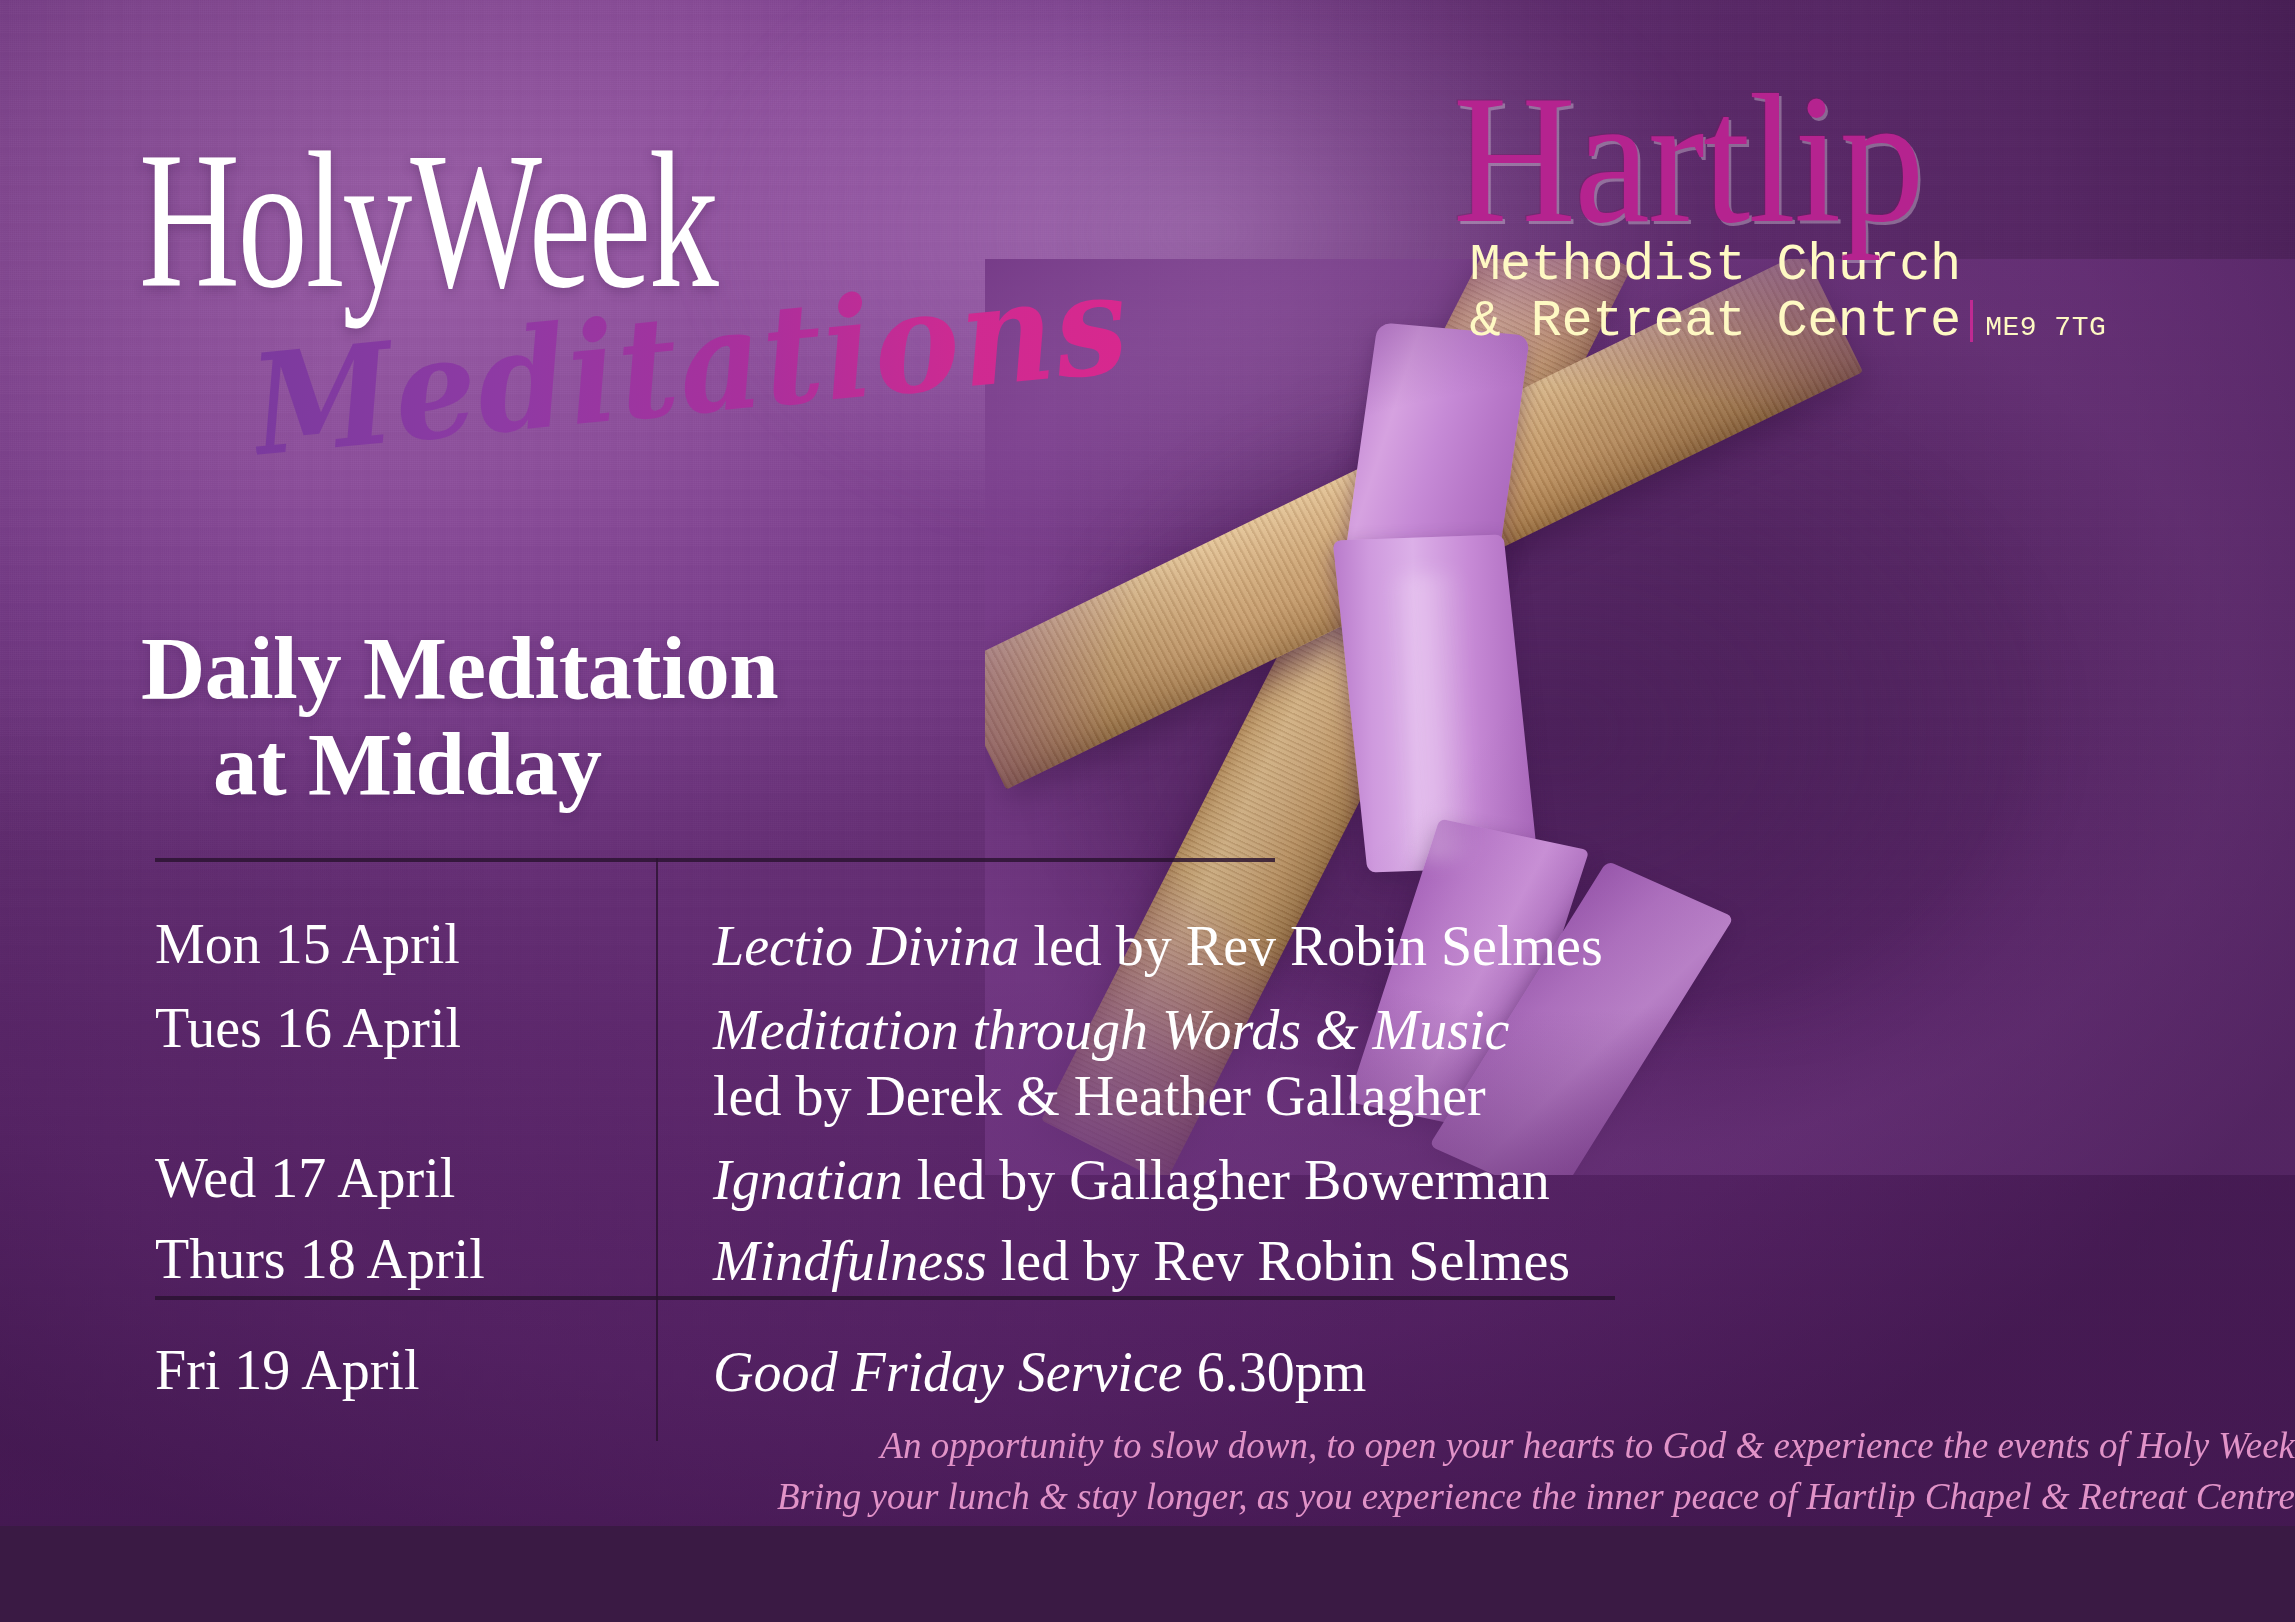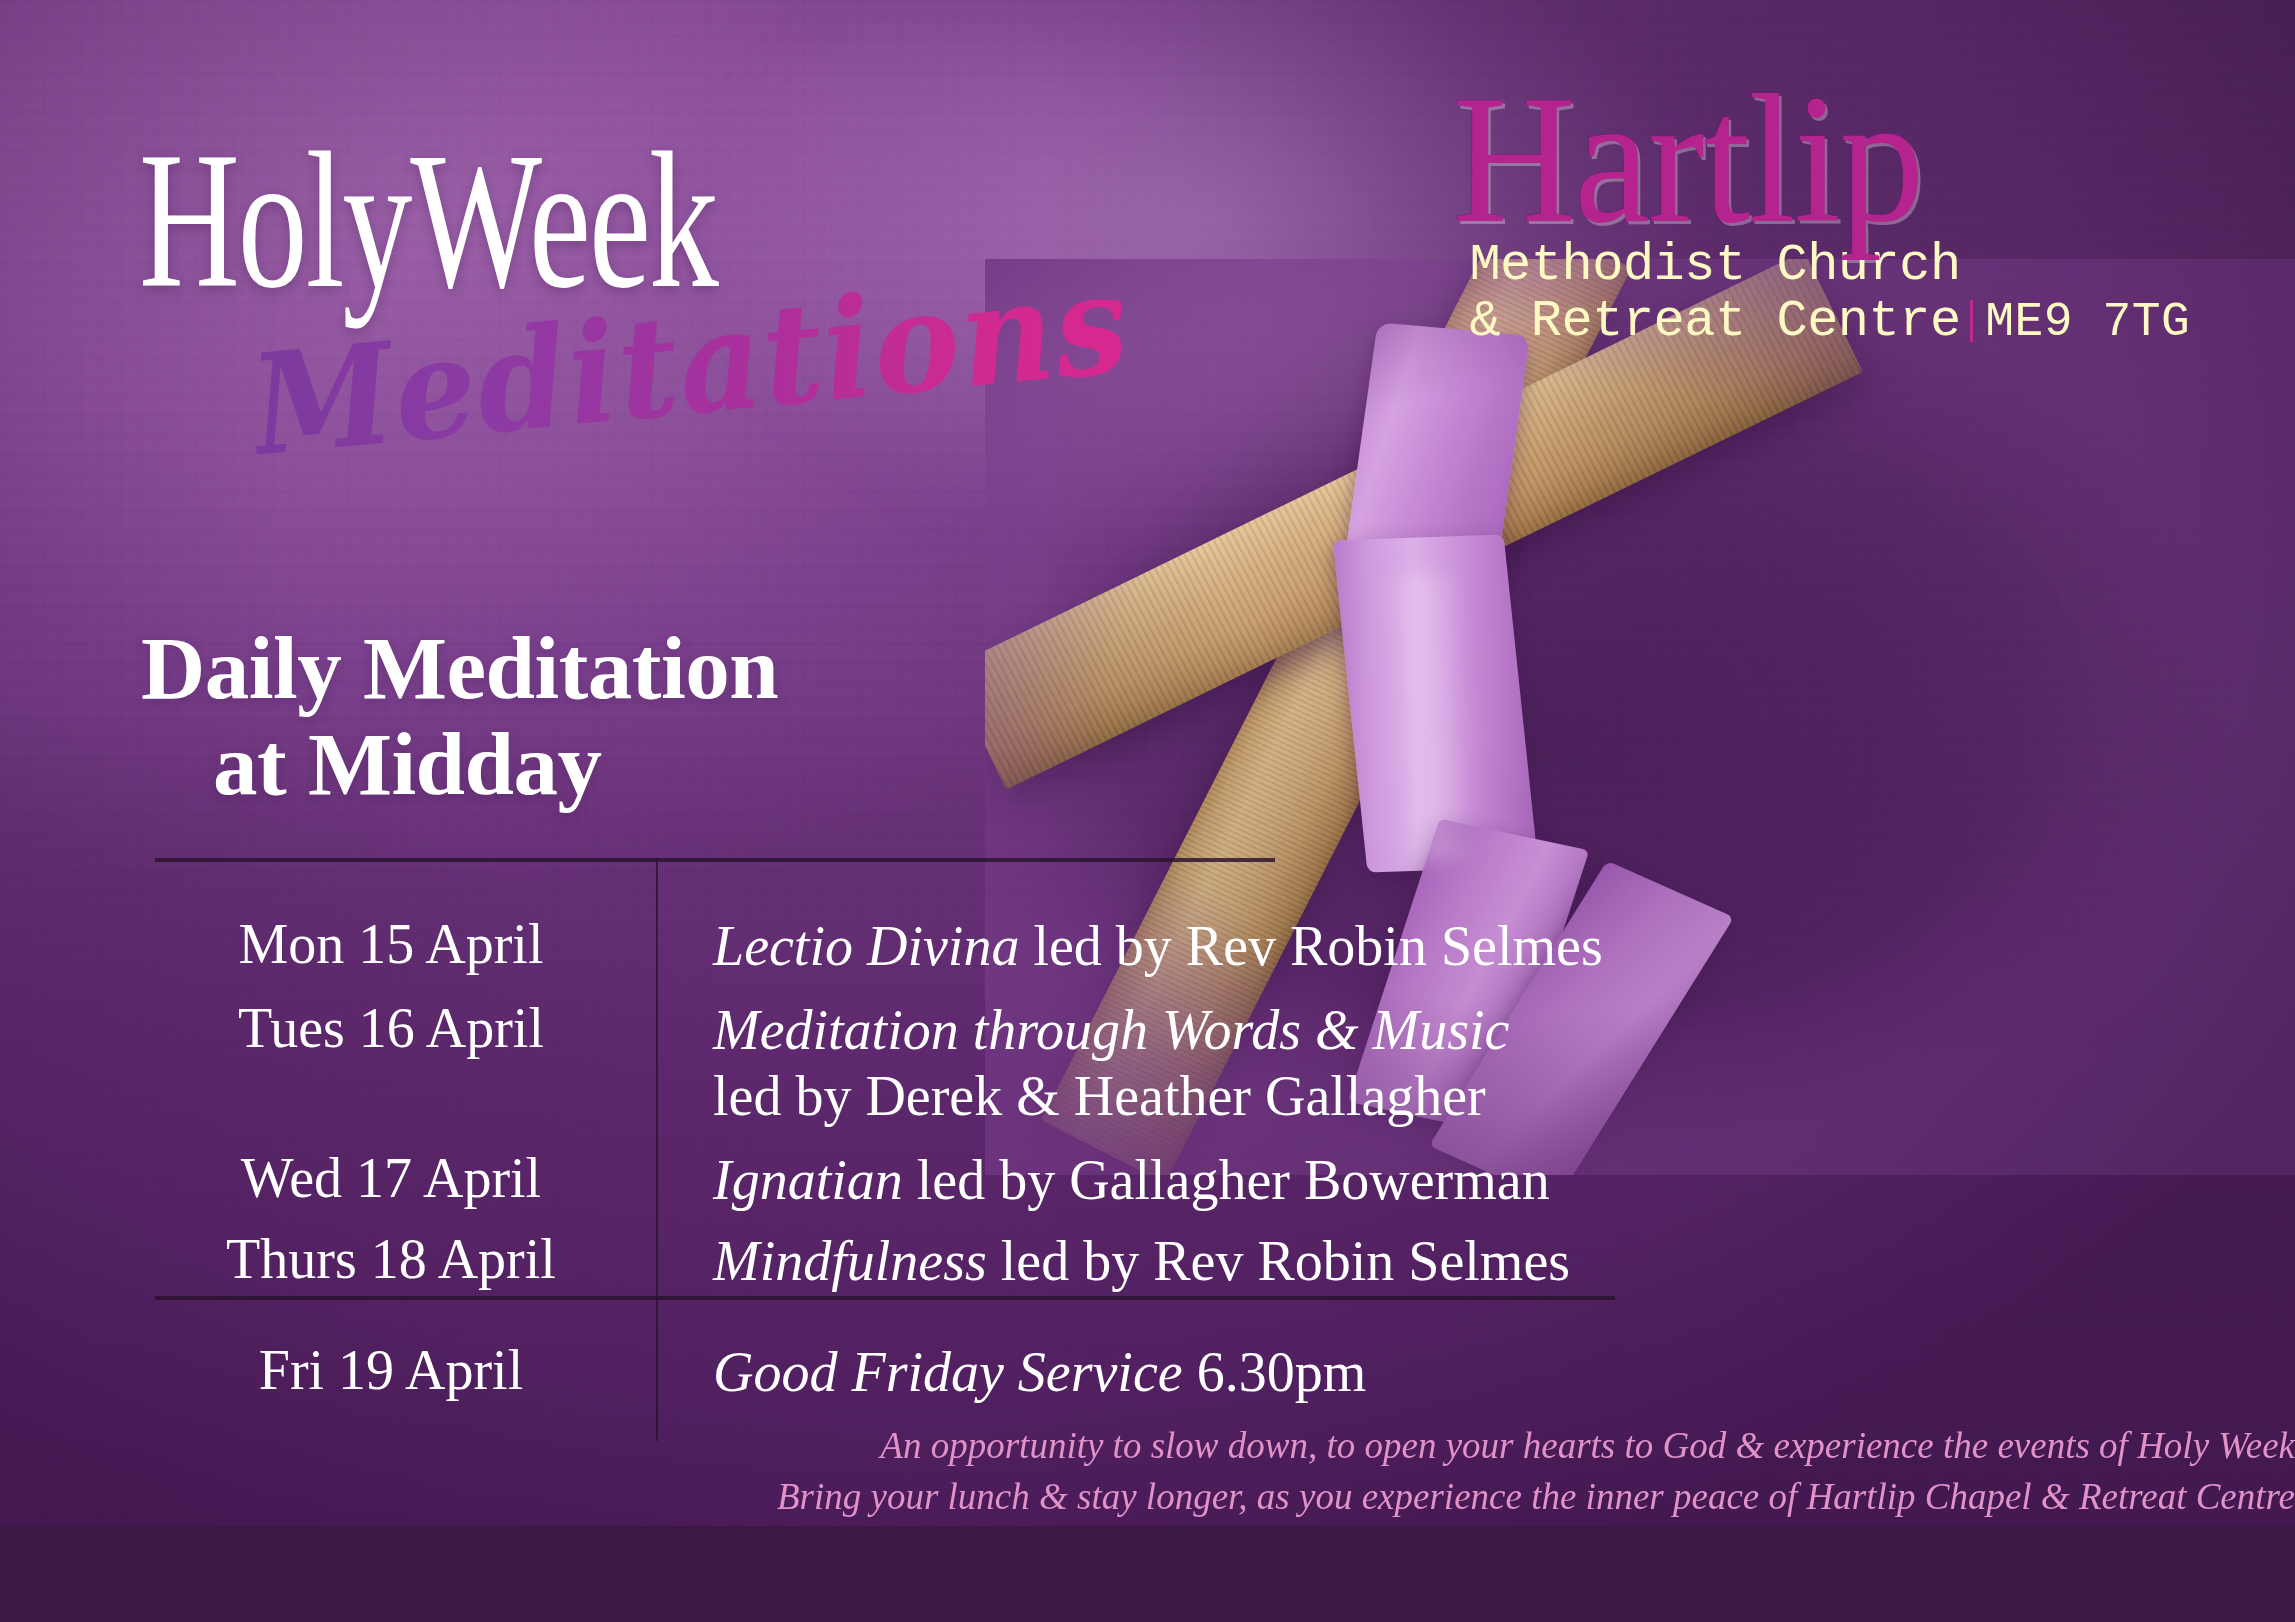--- a/index.html
+++ b/index.html
@@ -217,21 +217,21 @@
     white-space: nowrap;
   }
   .logo-sub .pipe {
     display: inline-block;
     width: 3.2px; height: 42px;
     background: #bf2a92;
     vertical-align: -6.5px;
     margin: 0 12px 0 9.3px;
   }
   .logo-sub .postcode {
-    font-size: 48px;
+    font-size: 28px;
     letter-spacing: 0.5px;
   }
 
   
   .daily {
     position: absolute;
     left: 141px; top: 620px;
     color: #ffffff;
     font-family: "Liberation Serif", serif;
     font-size: 89px;
@@ -264,21 +264,21 @@
     opacity: 0.78;
   }
   .srow {
     position: absolute;
     display: flex;
     align-items: flex-start;
     width: 100%;
   }
   .sdate {
     width: 472px;
-    text-align: center;
+    text-align: left;
     padding-right: 29px;
     color: #ffffff;
     font-family: "Liberation Serif", serif;
     font-size: 56px;
     line-height: 1.12;
     white-space: nowrap;
   }
   .sdesc {
     margin-left: 57px;
     color: #ffffff;

